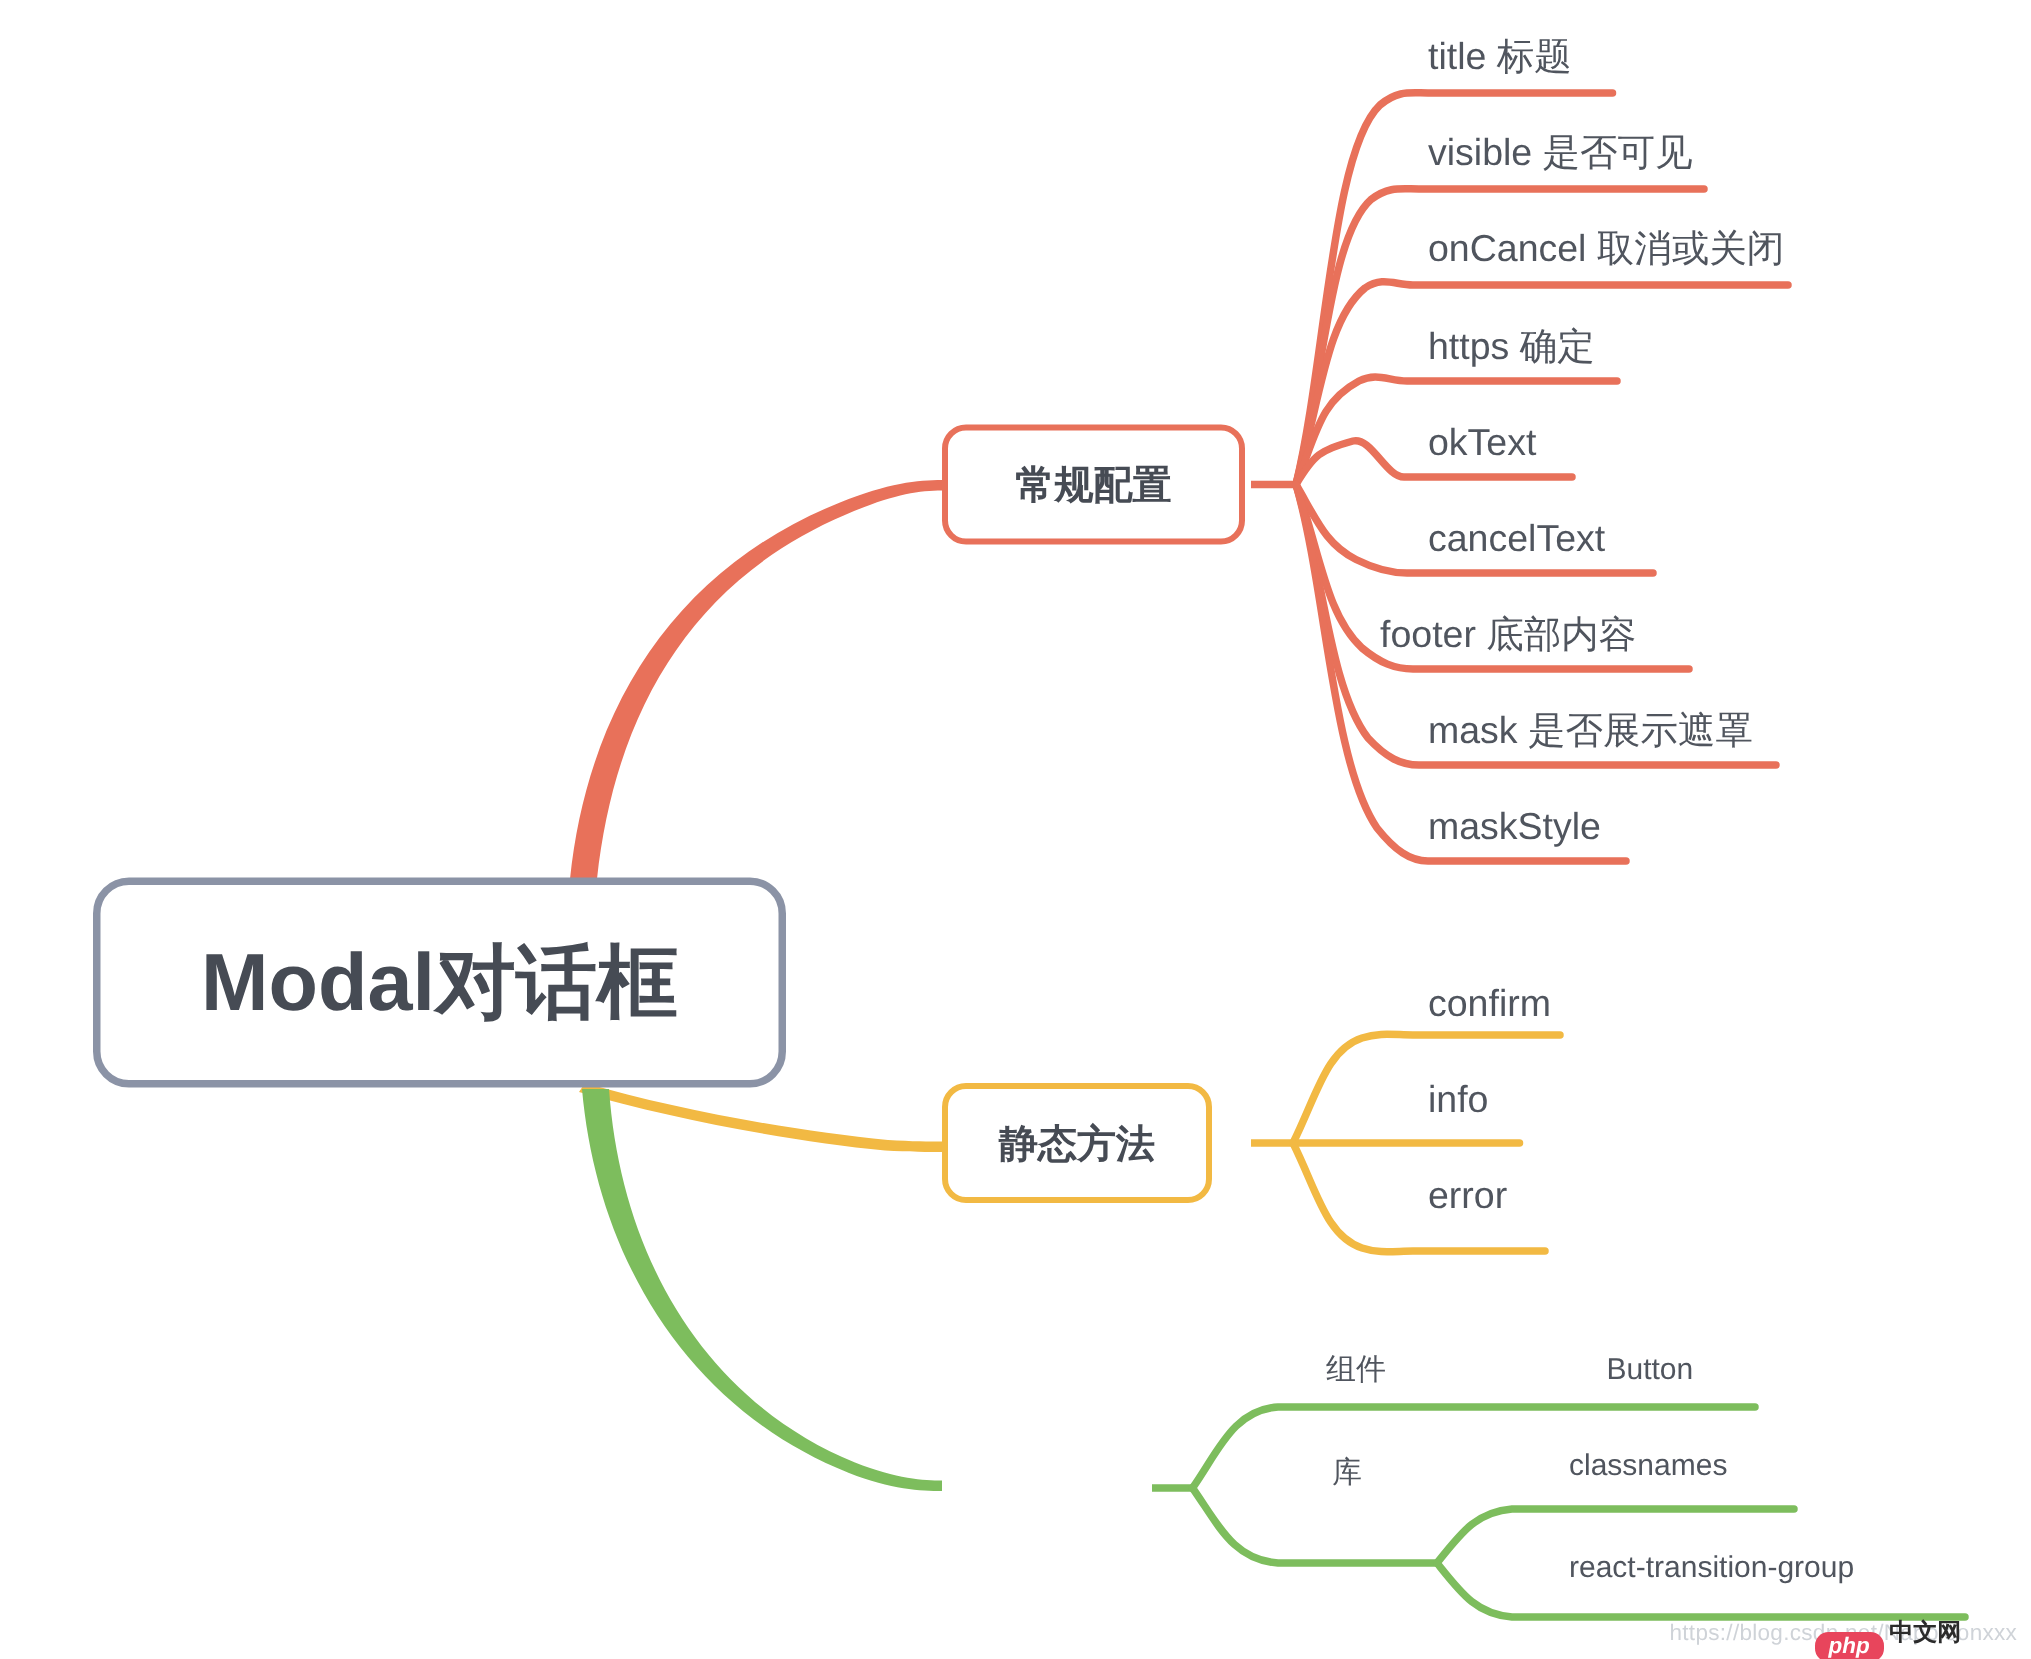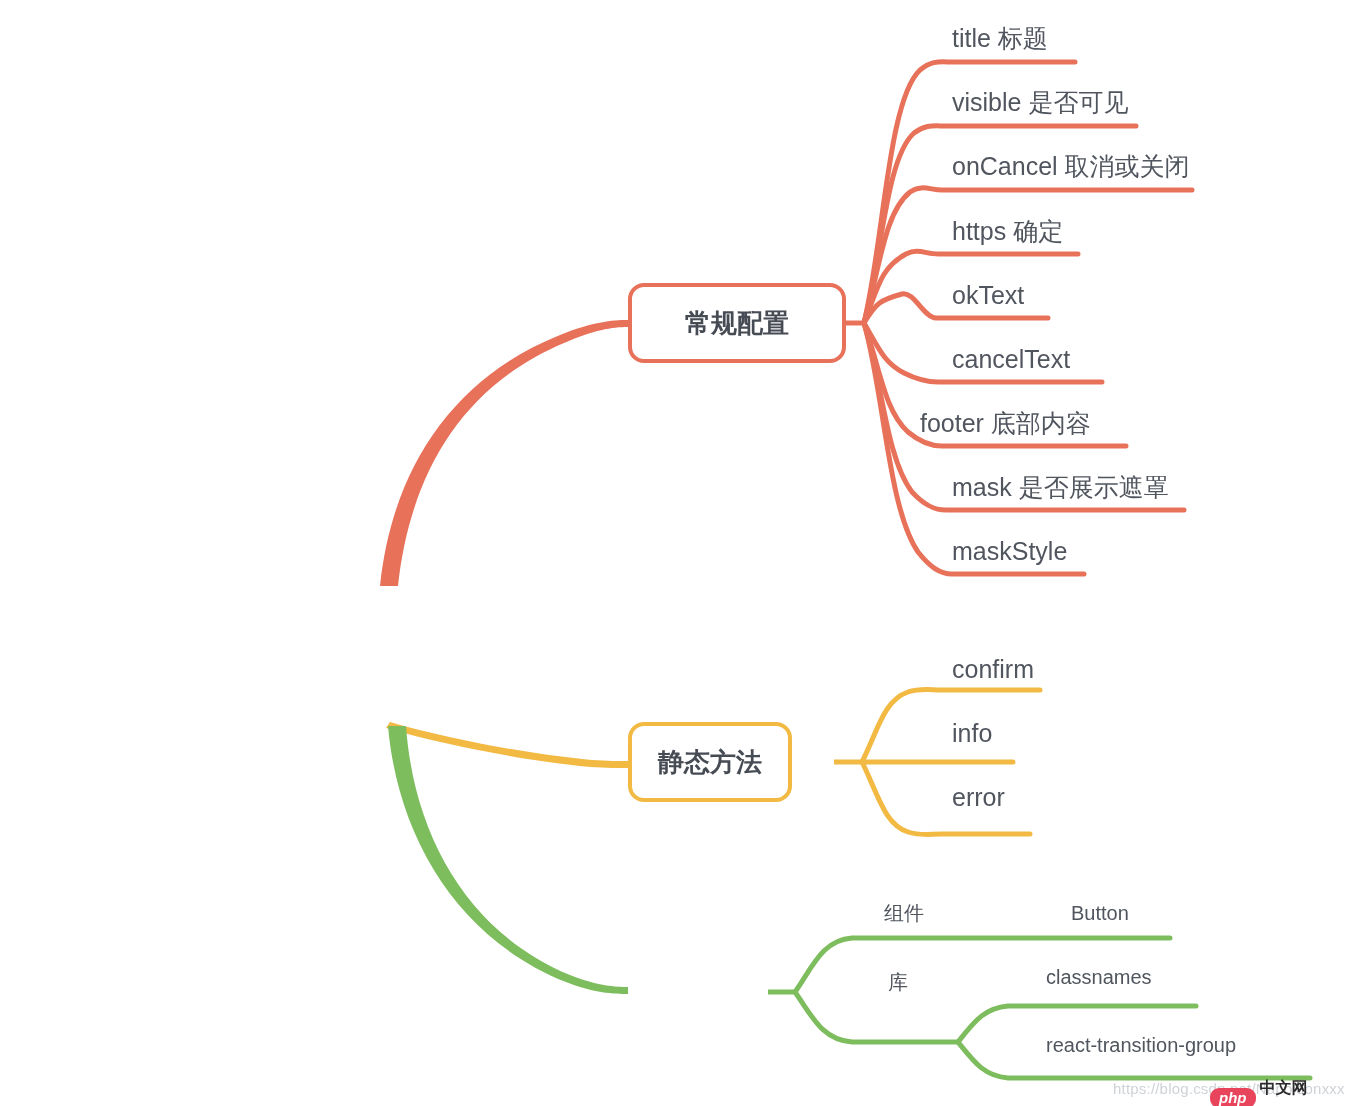--- a/index.html
+++ b/index.html
@@ -48,28 +48,28 @@
   }
   .branch-node {
     border-width: 4px;
     border-style: solid;
     border-radius: 16px;
     font-size: 26px;
   }
   #node-general {
     left: 628px;
     top: 283px;
-    width: 218px;
+    width: 202px;
     height: 80px;
     border-color: #e8715a;
   }
   #node-static {
     left: 628px;
     top: 722px;
-    width: 164px;
+    width: 180px;
     height: 80px;
     border-color: #f2b943;
   }
   #node-deps {
     left: 628px;
     top: 952px;
     width: 140px;
     height: 80px;
     border-color: #7dbd5d;
   }
@@ -168,20 +168,21 @@
 
     <path fill="none" stroke="#7dbd5d" stroke-width="5" stroke-linecap="round" d="M 795,992 C 812,968 822,940 852,938 L 1170,938"></path>
 
     <path fill="none" stroke="#7dbd5d" stroke-width="5" stroke-linecap="round" d="M 795,992 C 812,1016 822,1040 852,1042 L 958,1042"></path>
 
     <path fill="none" stroke="#7dbd5d" stroke-width="5" stroke-linecap="round" d="M 958,1042 C 974,1022 984,1008 1008,1006 L 1196,1006"></path>
 
     <path fill="none" stroke="#7dbd5d" stroke-width="5" stroke-linecap="round" d="M 958,1042 C 974,1062 984,1076 1008,1078 L 1310,1078"></path>
   </svg>
 
+  <div class="node-box" id="node-root">Modal对话框</div>
 
   <div class="node-box branch-node" id="node-general">常规配置</div>
 
   <div class="node-box branch-node" id="node-static">静态方法</div>
 
 
   <div class="leaf-label" style="left:952px; top:26px;">title 标题</div>
   <div class="leaf-label" style="left:952px; top:90px;">visible 是否可见</div>
   <div class="leaf-label" style="left:952px; top:154px;">onCancel 取消或关闭</div>
   <div class="leaf-label" style="left:952px; top:219px;">https 确定</div>

